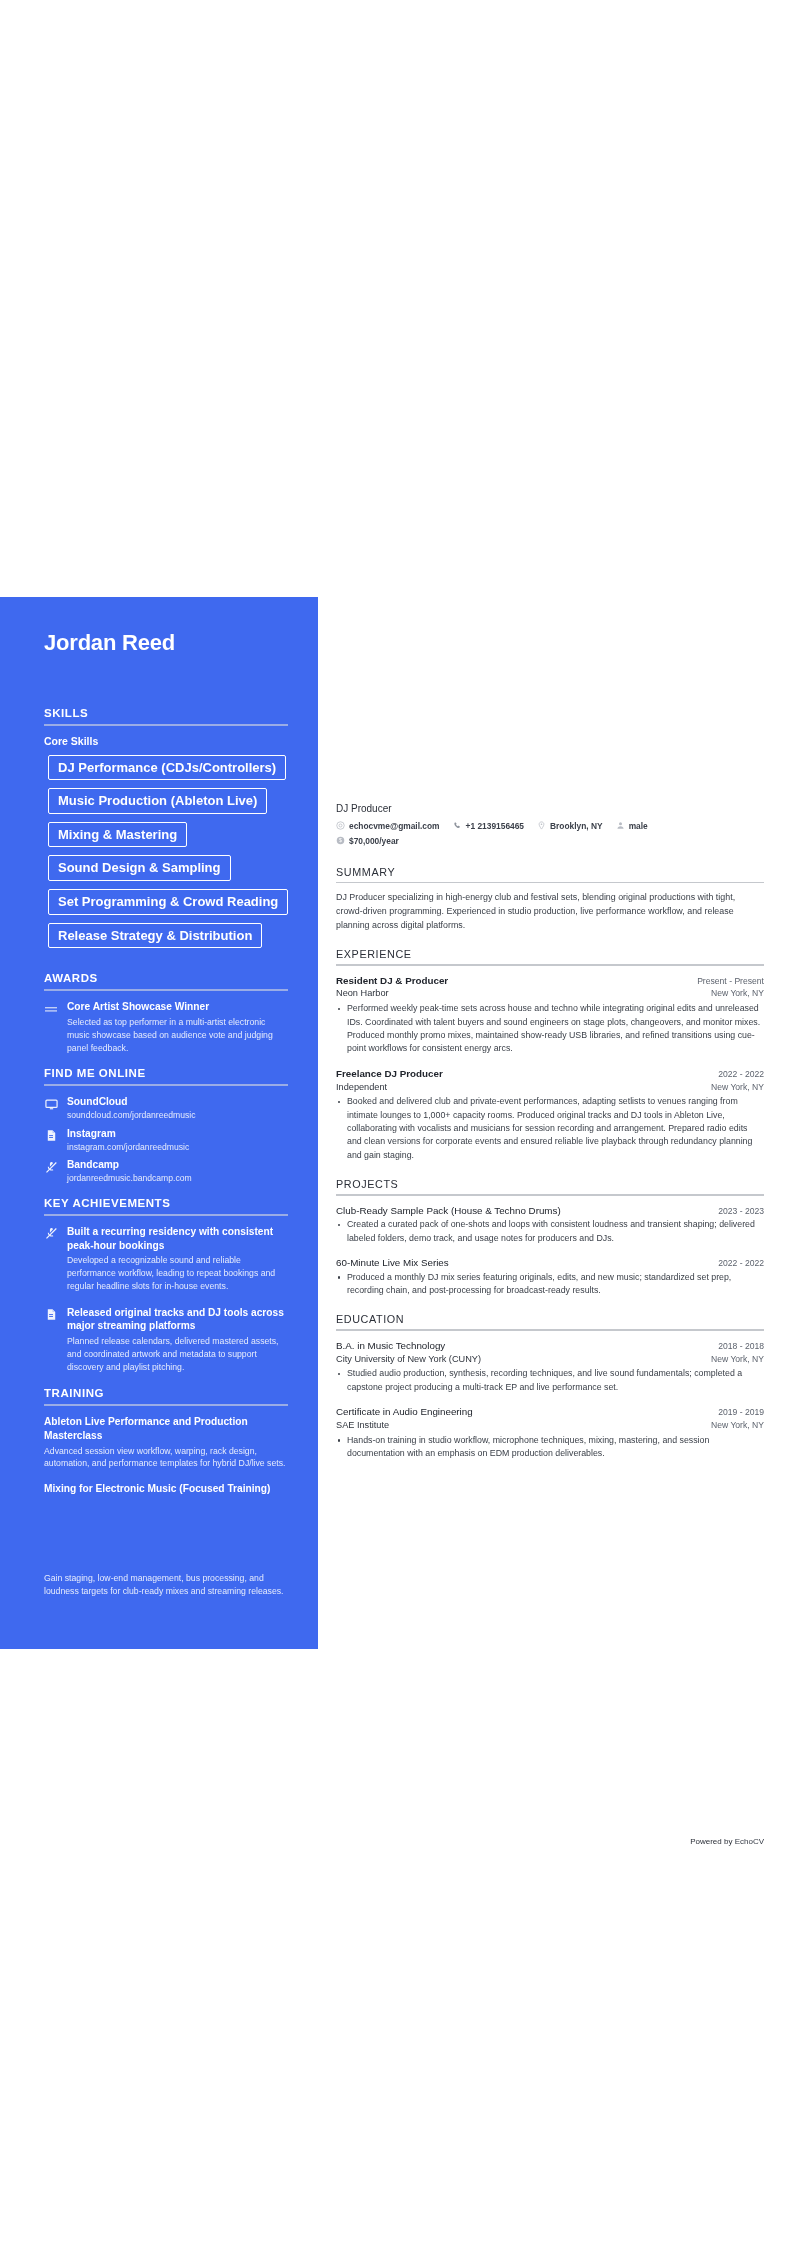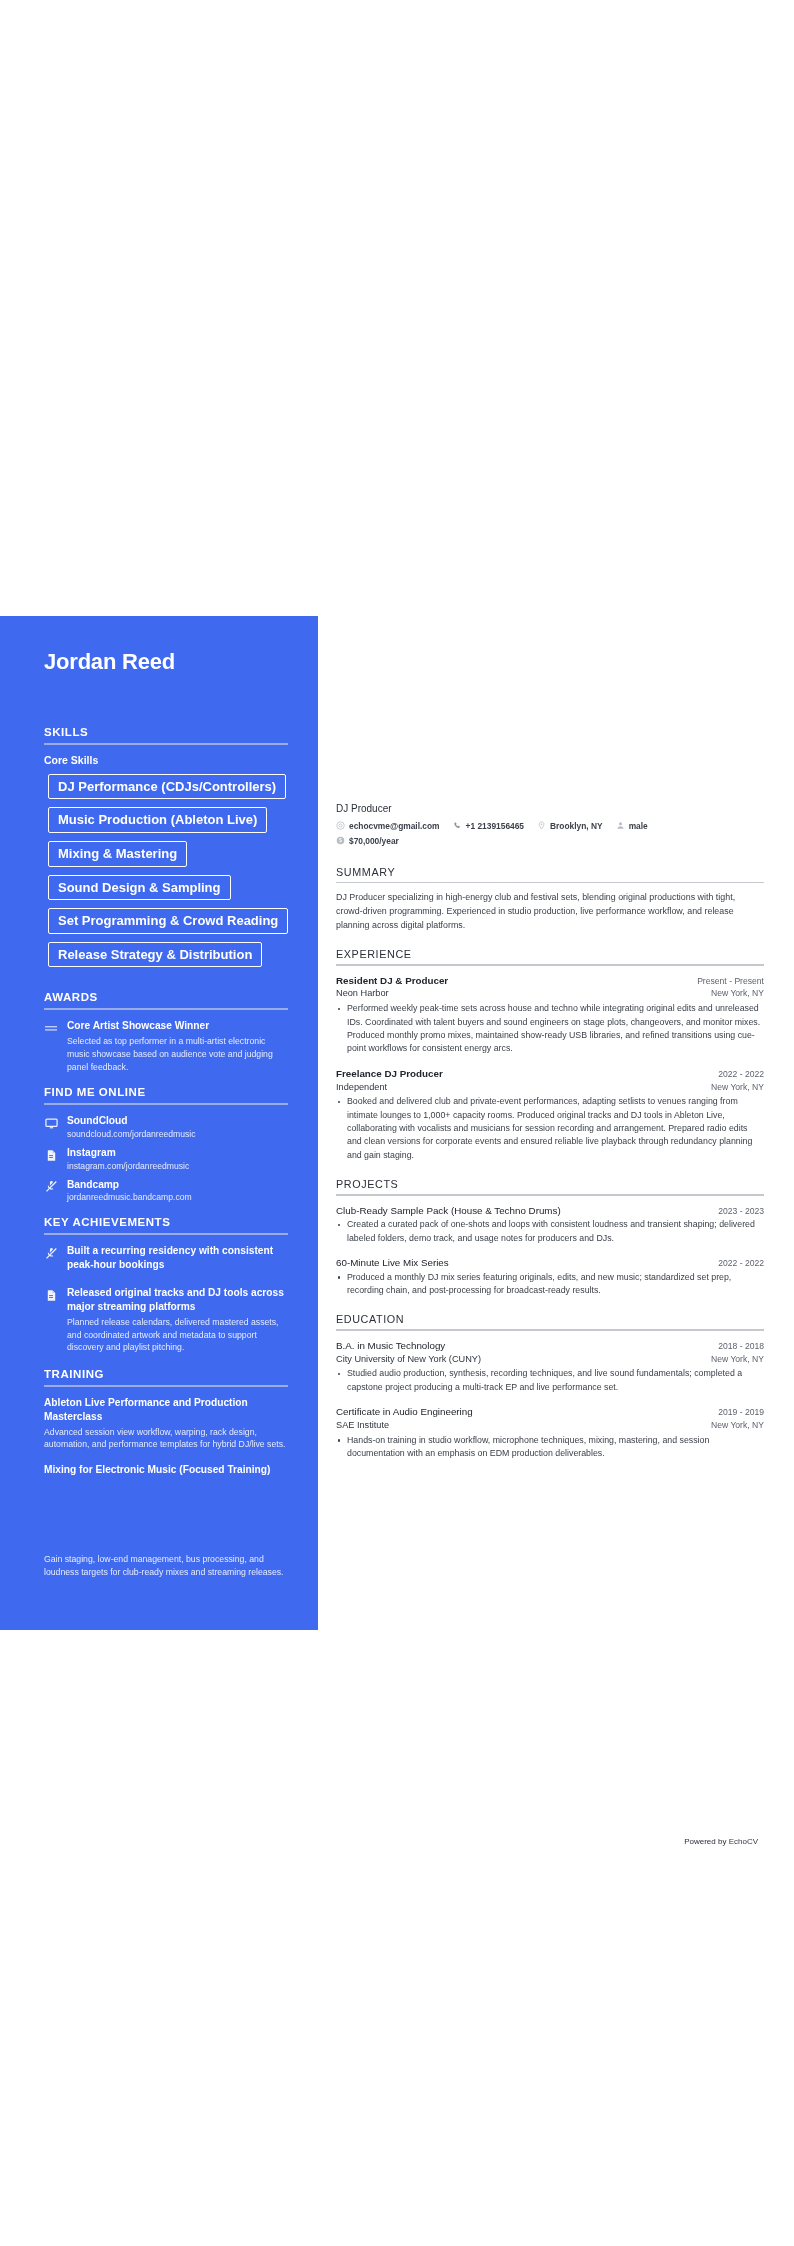--- a/index.html
+++ b/index.html
@@ -196,21 +196,21 @@
     content:"";
     position:absolute;
     left:2px; top:5.5px;
     width:2.4px; height:2.4px;
     border-radius:50%;
     background:#3b4049;
   }
 
   .footer-mark {
     position:absolute;
-    right:36px;
+    right:30px;
     font-size:8px;
     color:#2b2f38;
     white-space:nowrap;
   }
   .footer-mark .brand { color:#353b45; }
   .fm-top { top:1067px; }
   .fm-bot { top:2215px; }
 </style>
 </head>
 <body>
@@ -306,20 +306,21 @@
       <div class="entry">
         <span class="entry-ic">
           <svg width="13" height="13" viewBox="0 0 14 14">
               <path d="M8.6 2.3a1.7 1.7 0 0 0-3.3.5v3.4z" fill="#ffffff"></path>
               <path d="M3.5 6.2a3.6 3.6 0 0 0 5.2 3.1" fill="none" stroke="#ffffff" stroke-width="1.2"></path>
               <line x1="1.6" y1="12.2" x2="12.2" y2="1.6" stroke="#ffffff" stroke-width="1.3"></line>
             </svg>
         </span>
         <div class="entry-body">
           <div class="entry-title">Built a recurring residency with consistent peak-hour bookings</div>
+          <div class="entry-desc">Developed a recognizable sound and reliable performance workflow, leading to repeat bookings and regular headline slots for in-house events.</div>
         </div>
       </div>
 
       <div class="entry">
         <span class="entry-ic">
           <svg width="13" height="13" viewBox="0 0 14 14">
               <path d="M3 1.4h5l3 3v8.2H3z" fill="#ffffff"></path>
               <path d="M8 1.4l3 3H8z" fill="#c9d6f9"></path>
               <rect x="4.4" y="6.6" width="4.2" height="1" fill="#3f69ef"></rect>
               <rect x="4.4" y="8.6" width="4.2" height="1" fill="#3f69ef"></rect>

